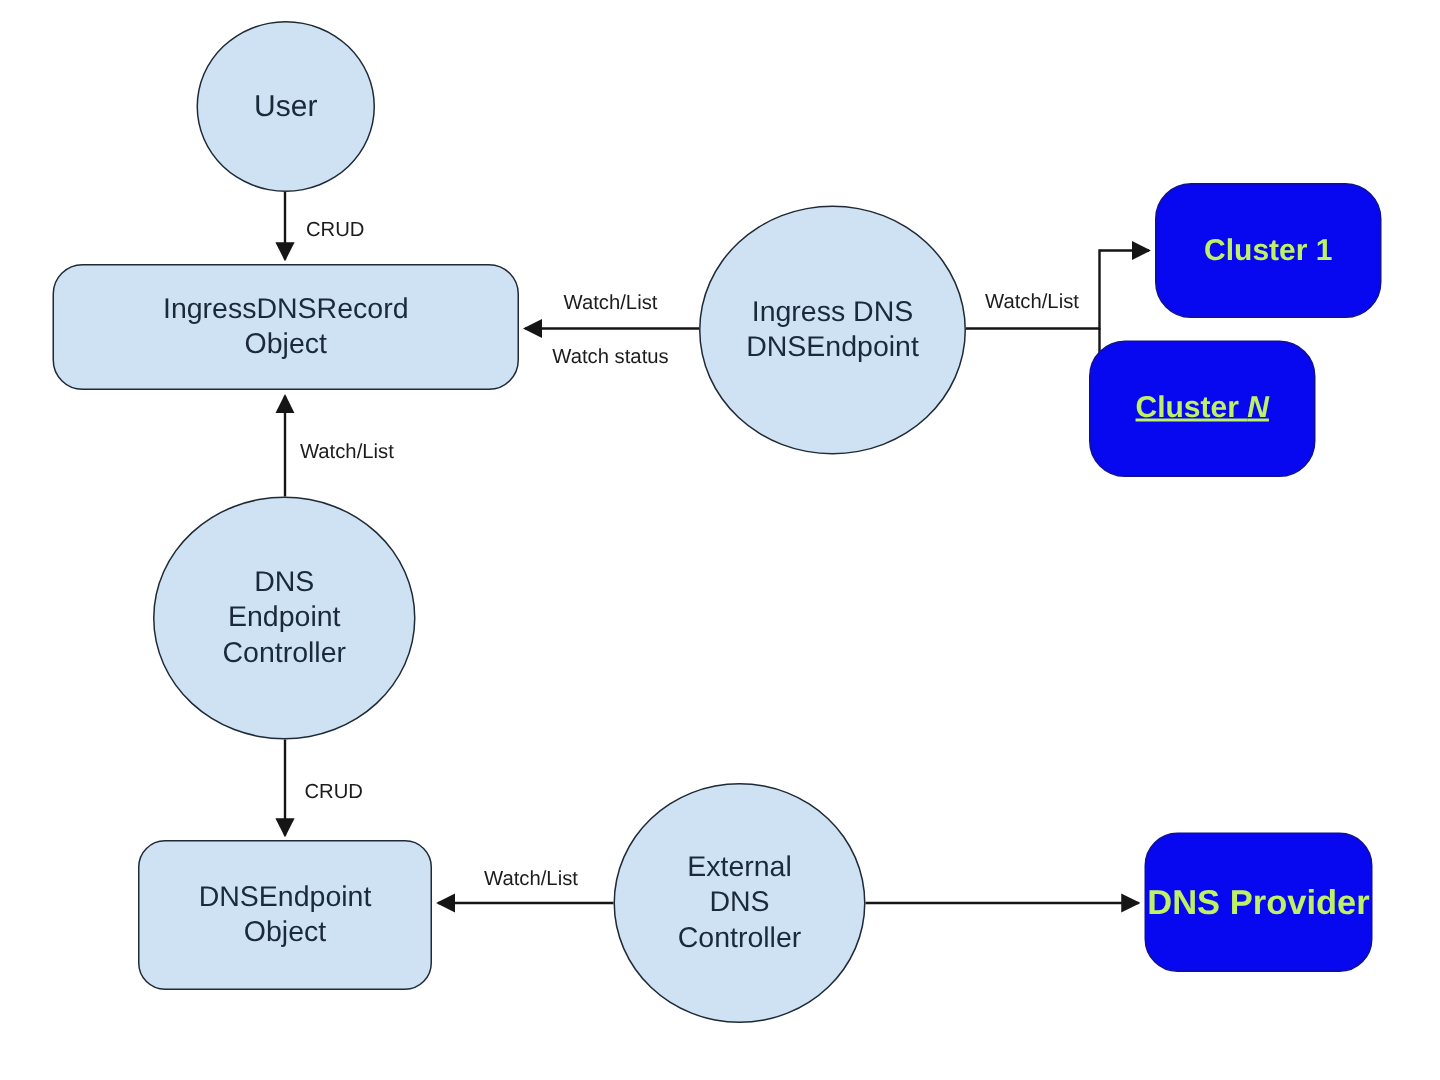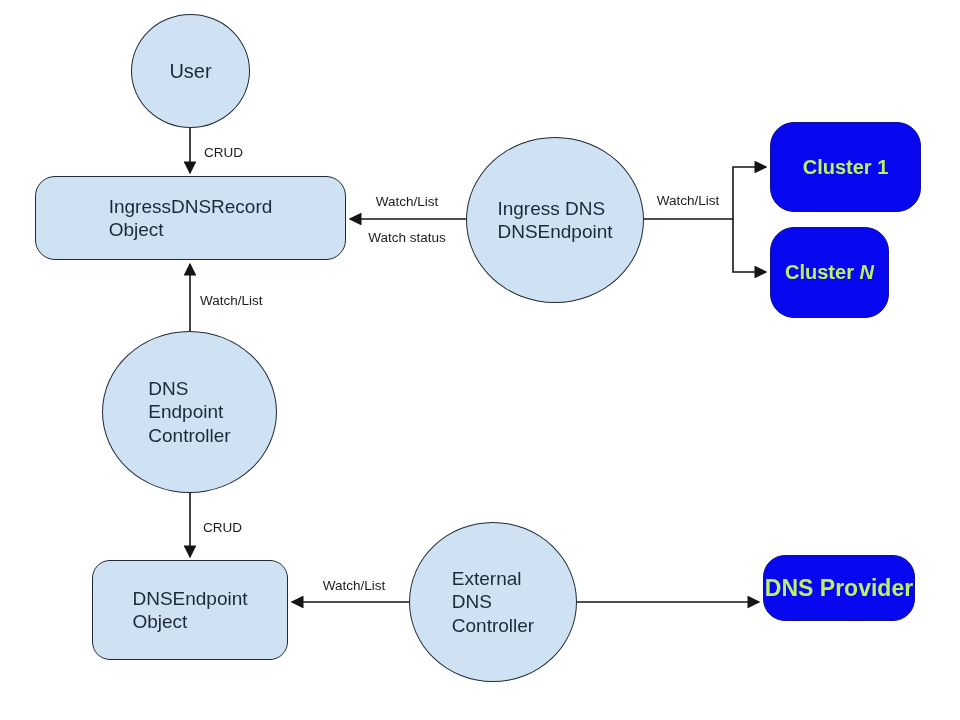--- a/index.html
+++ b/index.html
@@ -26,20 +26,21 @@
     position:absolute;left:0;top:0;width:960px;height:720px;
   }
   .edge{
     stroke:var(--edge);
     stroke-width:1.6;
     fill:none;
   }
   .node{
     position:absolute;
     display:flex;align-items:center;justify-content:center;
+    text-align:center;
     box-sizing:border-box;
     color:var(--node-text);
   }
   .node .node-label{
     white-space:pre-line;
     line-height:1.22;
   }
   .circle{
     background:var(--node-fill-light);
     border:1.6px solid var(--node-stroke);
@@ -100,42 +101,42 @@
 
   <div class="node circle" style="left:466px;top:137px;width:178px;height:166px;">
     <span class="node-label">Ingress DNS
 DNSEndpoint</span>
   </div>
 
   <div class="node bluebox" style="left:770px;top:122px;width:151px;height:90px;border-radius:24px;">
     <span class="node-label">Cluster 1</span>
   </div>
 
-  <div class="node bluebox" style="left:770px;top:227px;width:119px;height:91px;border-radius:24px;">
+  <div class="node bluebox" style="left:726px;top:227px;width:151px;height:91px;border-radius:24px;text-decoration:underline;">
     <span class="node-label"><span>Cluster </span><span class="it">N</span></span>
   </div>
 
   <div class="node circle" style="left:102px;top:331px;width:175px;height:162px;">
     <span class="node-label">DNS
 Endpoint
 Controller</span>
   </div>
 
   <div class="node lightbox" style="left:92px;top:560px;width:196px;height:100px;border-radius:18px;">
     <span class="node-label">DNSEndpoint
 Object</span>
   </div>
 
   <div class="node circle" style="left:409px;top:522px;width:168px;height:160px;">
     <span class="node-label">External
 DNS
 Controller</span>
   </div>
 
-  <div class="node bluebox" style="left:763px;top:555px;width:152px;height:66px;border-radius:22px;font-size:23px;">
+  <div class="node bluebox" style="left:763px;top:555px;width:152px;height:93px;border-radius:22px;font-size:23px;">
     <span class="node-label">DNS Provider</span>
   </div>
 
   <span class="edge-label" style="left:204px;top:145px;">CRUD</span>
 
   <span class="edge-label centered" style="left:407px;top:194px;">Watch/List</span>
 
   <span class="edge-label centered" style="left:407px;top:230px;">Watch status</span>
 
   <span class="edge-label centered" style="left:688px;top:193px;">Watch/List</span>

